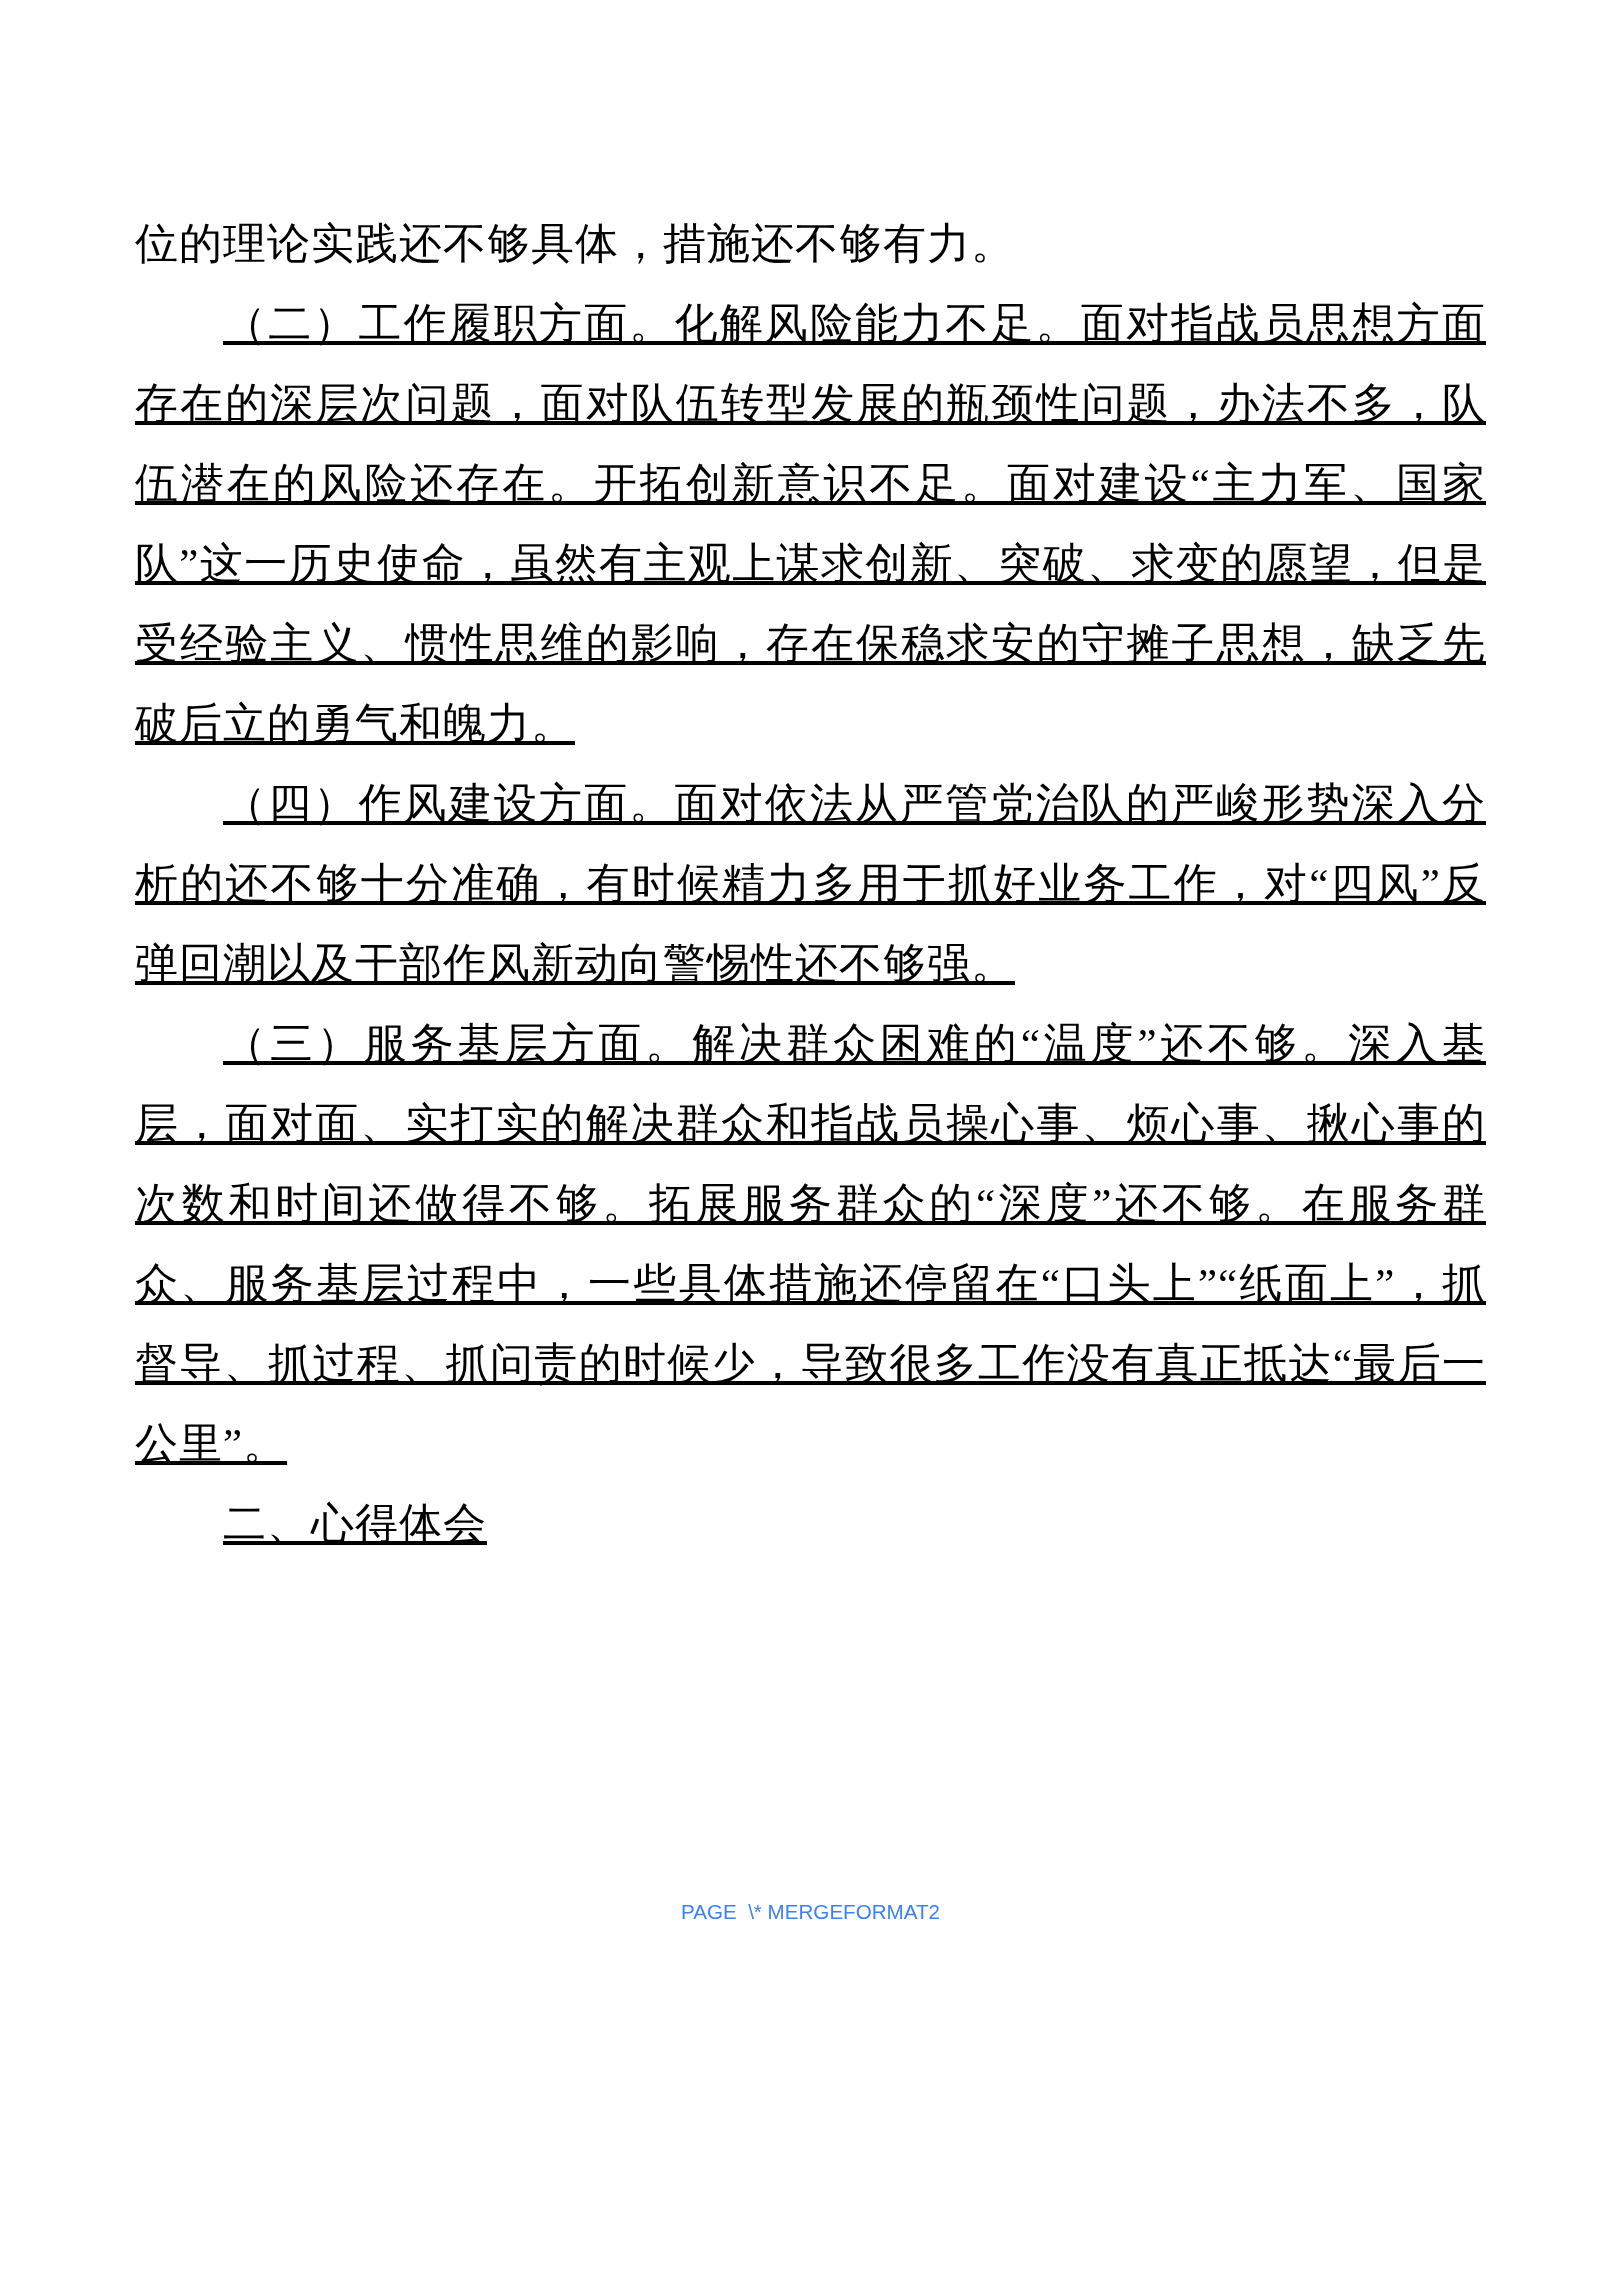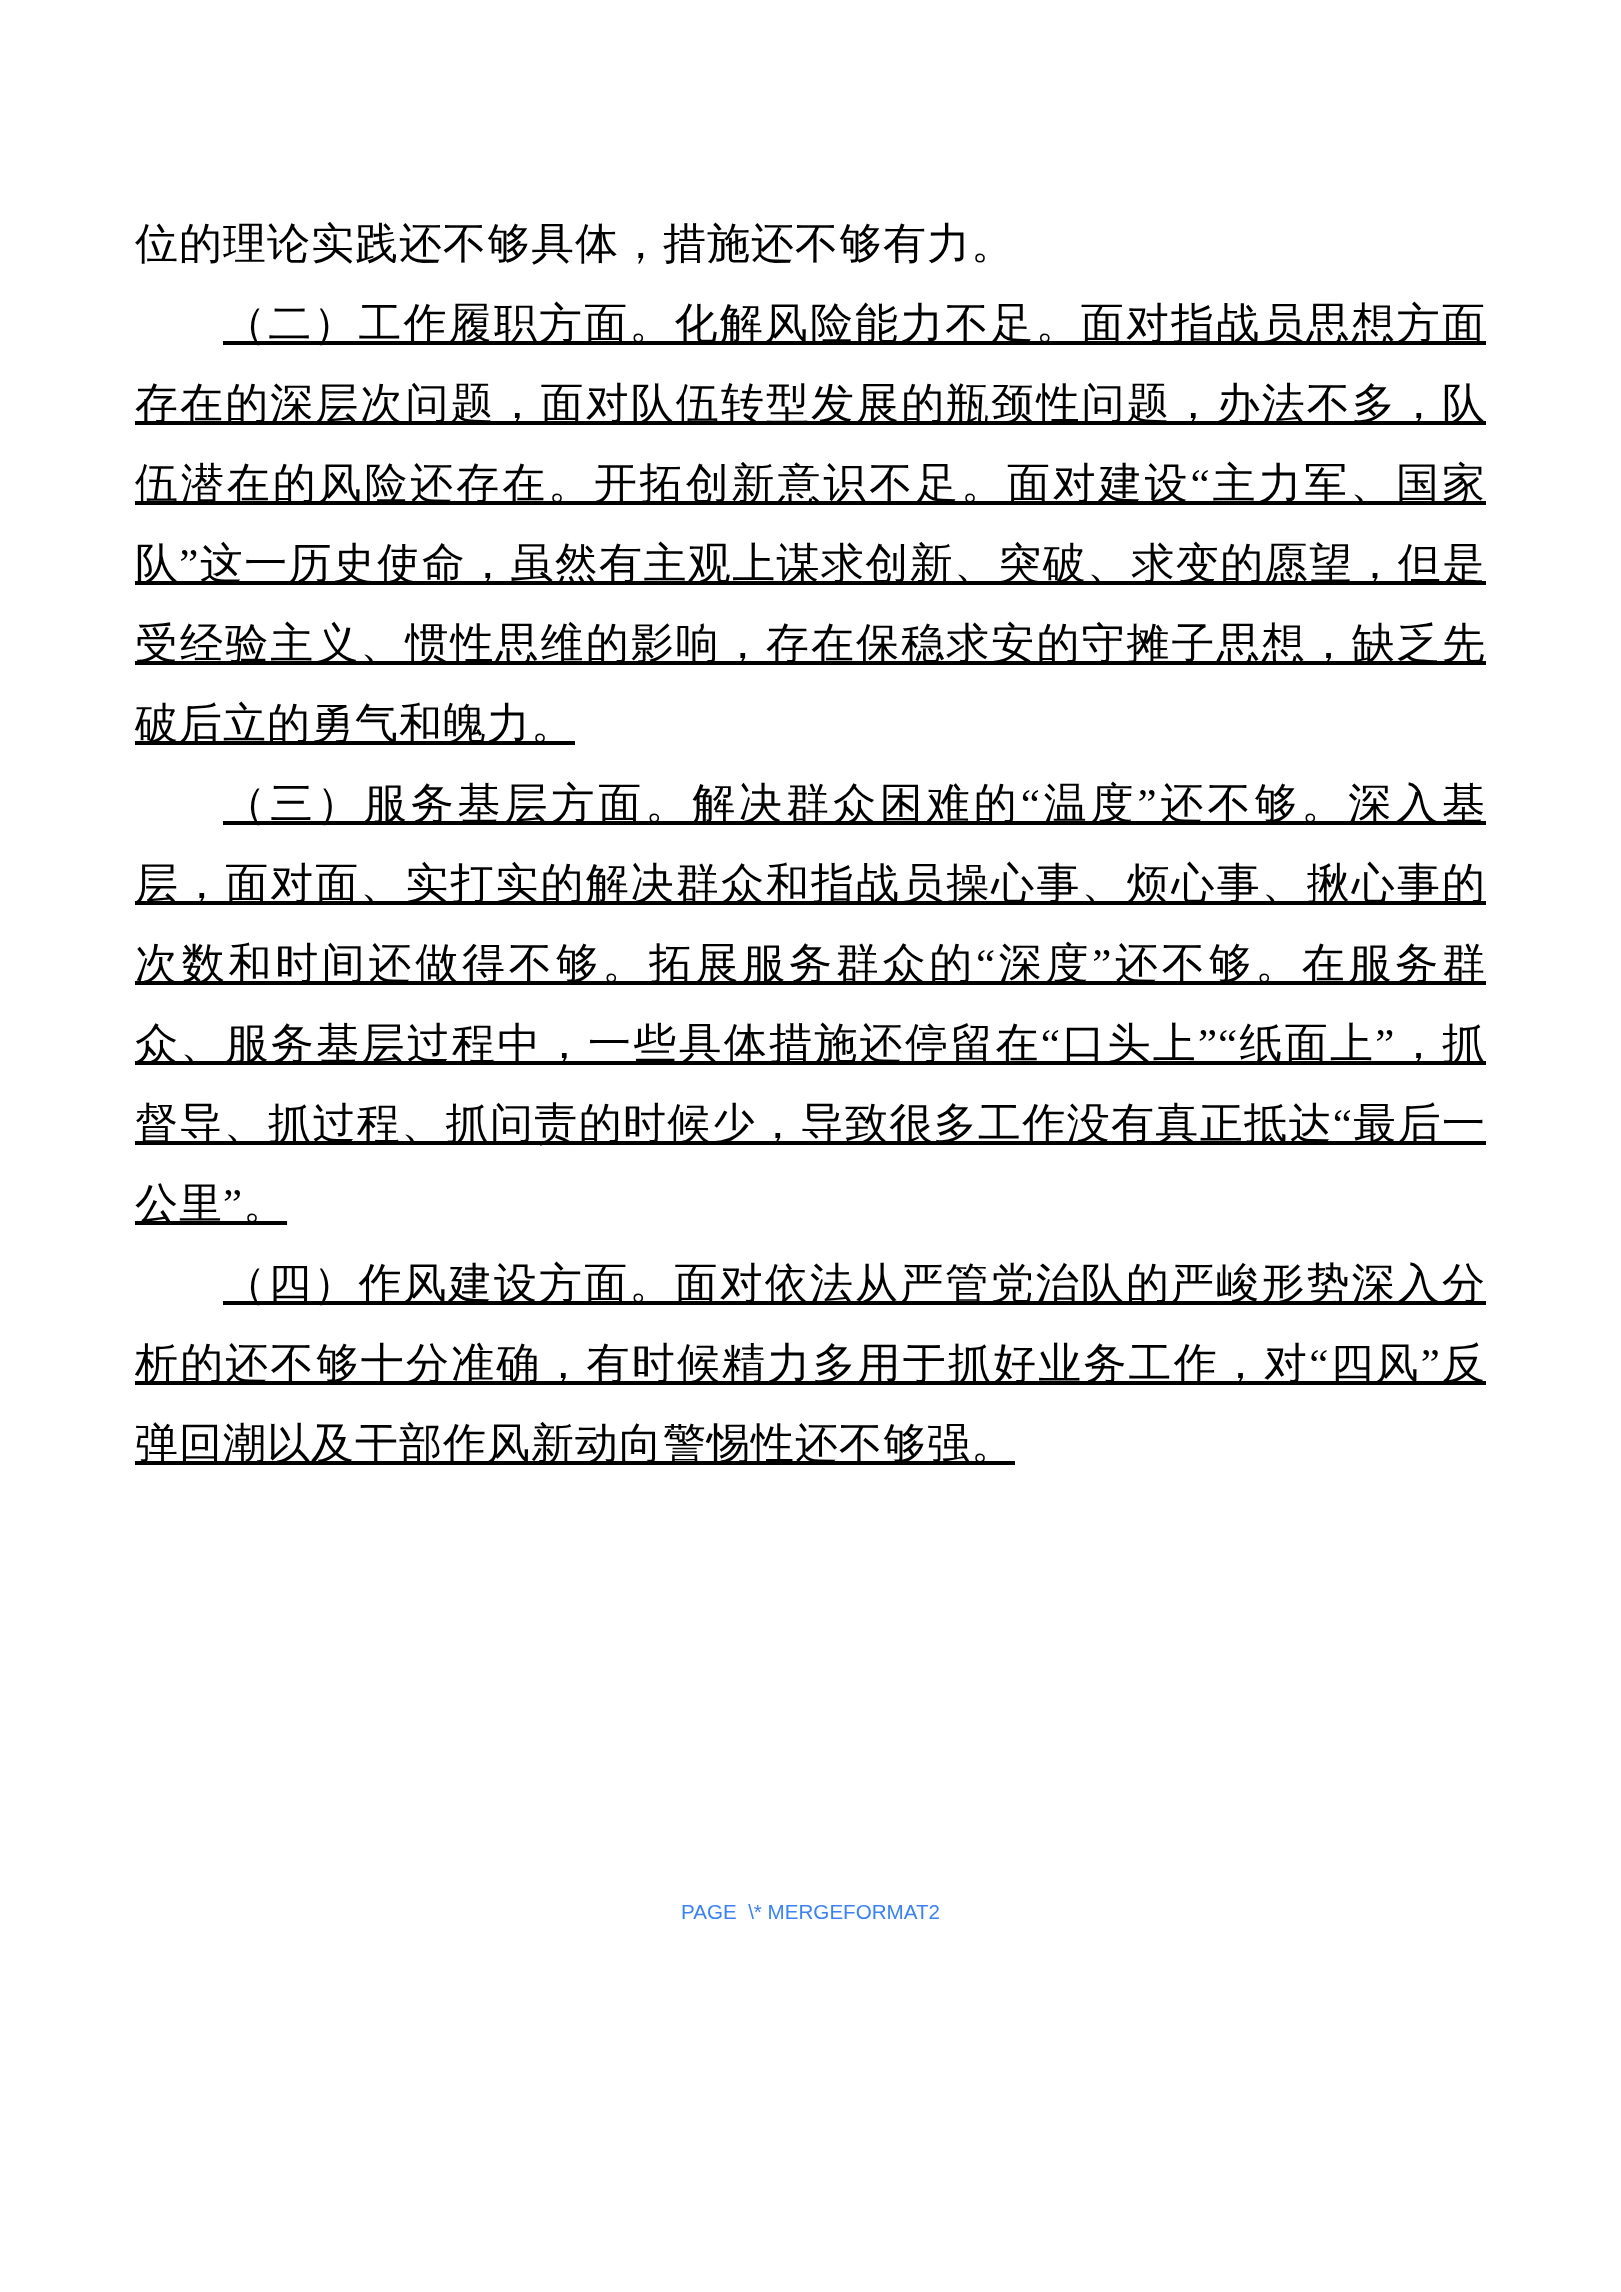--- a/index.html
+++ b/index.html
@@ -49,19 +49,20 @@
     white-space: pre;
   }
 </style>
 </head>
 <body>
 
 <div class="page">
   <div class="doc-body">
     <p>位的理论实践还不够具体，措施还不够有力。</p>
     <p class="indent">（二）工作履职方面。化解风险能力不足。面对指战员思想方面存在的深层次问题，面对队伍转型发展的瓶颈性问题，办法不多，队伍潜在的风险还存在。开拓创新意识不足。面对建设“主力军、国家队”这一历史使命，虽然有主观上谋求创新、突破、求变的愿望，但是受经验主义、惯性思维的影响，存在保稳求安的守摊子思想，缺乏先破后立的勇气和魄力。</p>
+    <p class="indent">（四）作风建设方面。面对依法从严管党治队的严峻形势深入分析的还不够十分准确，有时候精力多用于抓好业务工作，对“四风”反弹回潮以及干部作风新动向警惕性还不够强。</p>
     <p class="indent">（三）服务基层方面。解决群众困难的“温度”还不够。深入基层，面对面、实打实的解决群众和指战员操心事、烦心事、揪心事的次数和时间还做得不够。拓展服务群众的“深度”还不够。在服务群众、服务基层过程中，一些具体措施还停留在“口头上”“纸面上”，抓督导、抓过程、抓问责的时候少，导致很多工作没有真正抵达“最后一公里”。</p>
-    <p class="indent">（四）作风建设方面。面对依法从严管党治队的严峻形势深入分析的还不够十分准确，有时候精力多用于抓好业务工作，对“四风”反弹回潮以及干部作风新动向警惕性还不够强。</p>
+    <p class="indent">二、心得体会</p>
   </div>
 
   <div class="page-footer">PAGE  \* MERGEFORMAT2</div>
 </div>
 
 
 </body></html>

